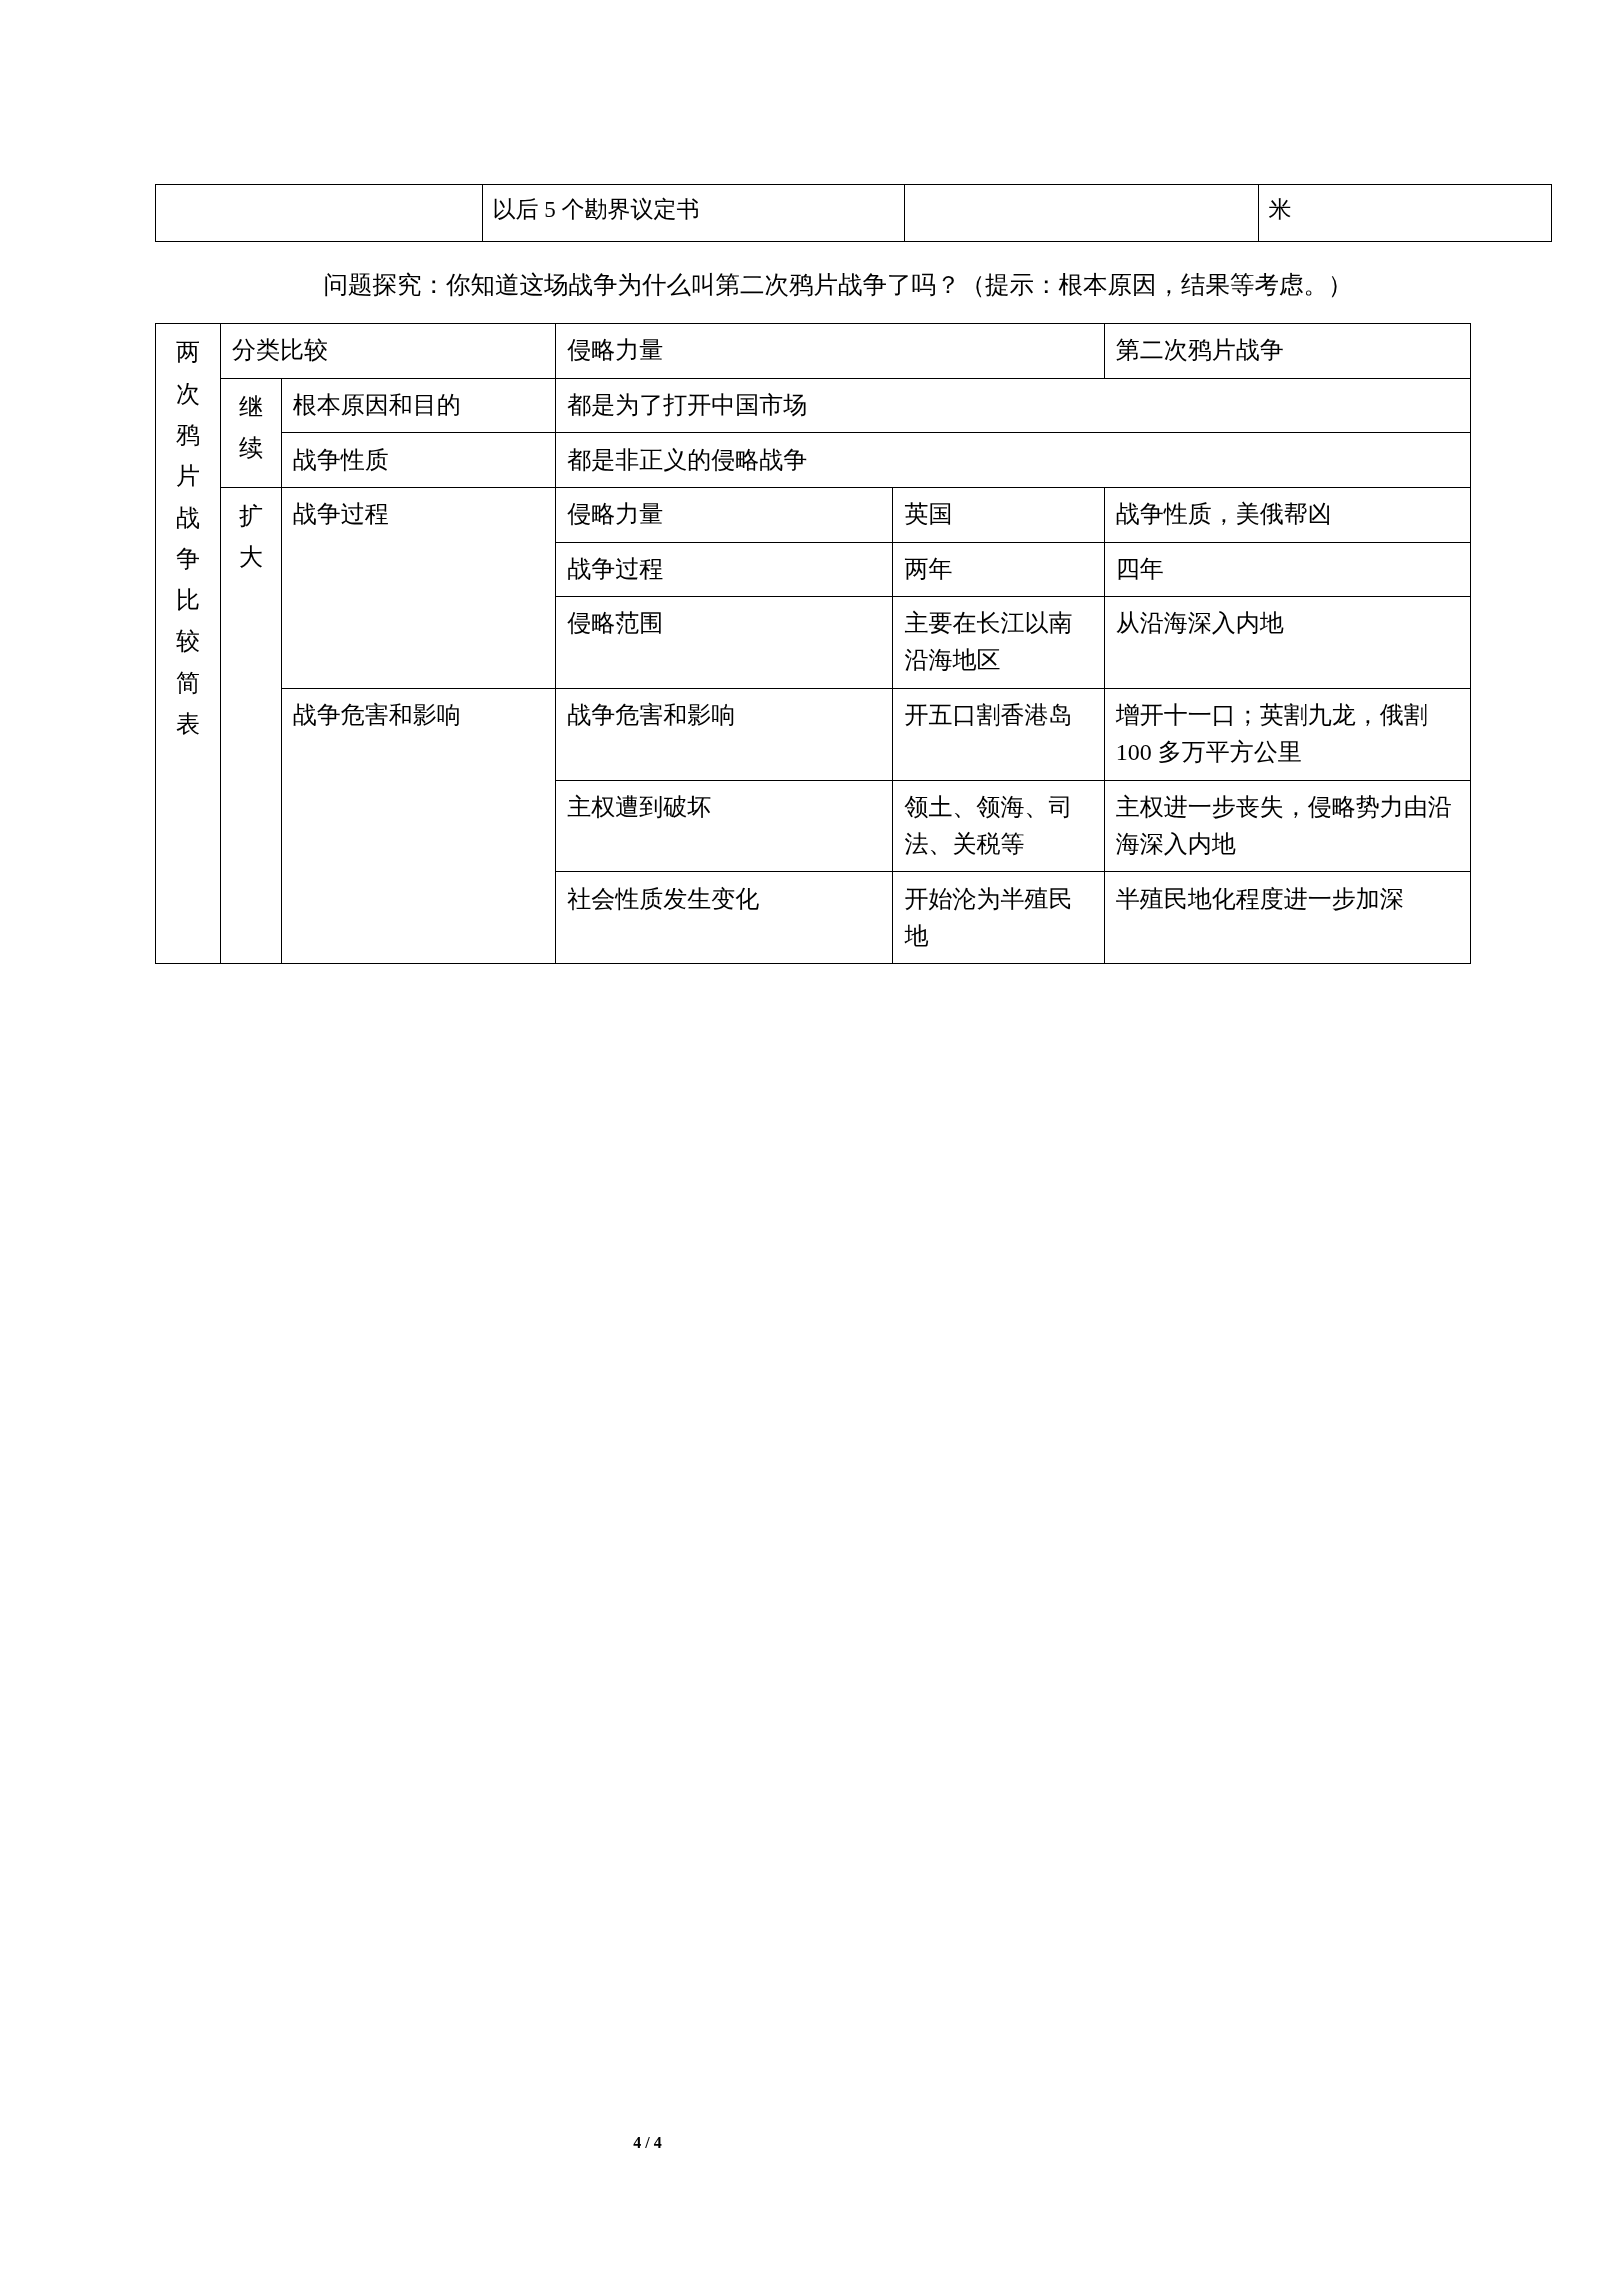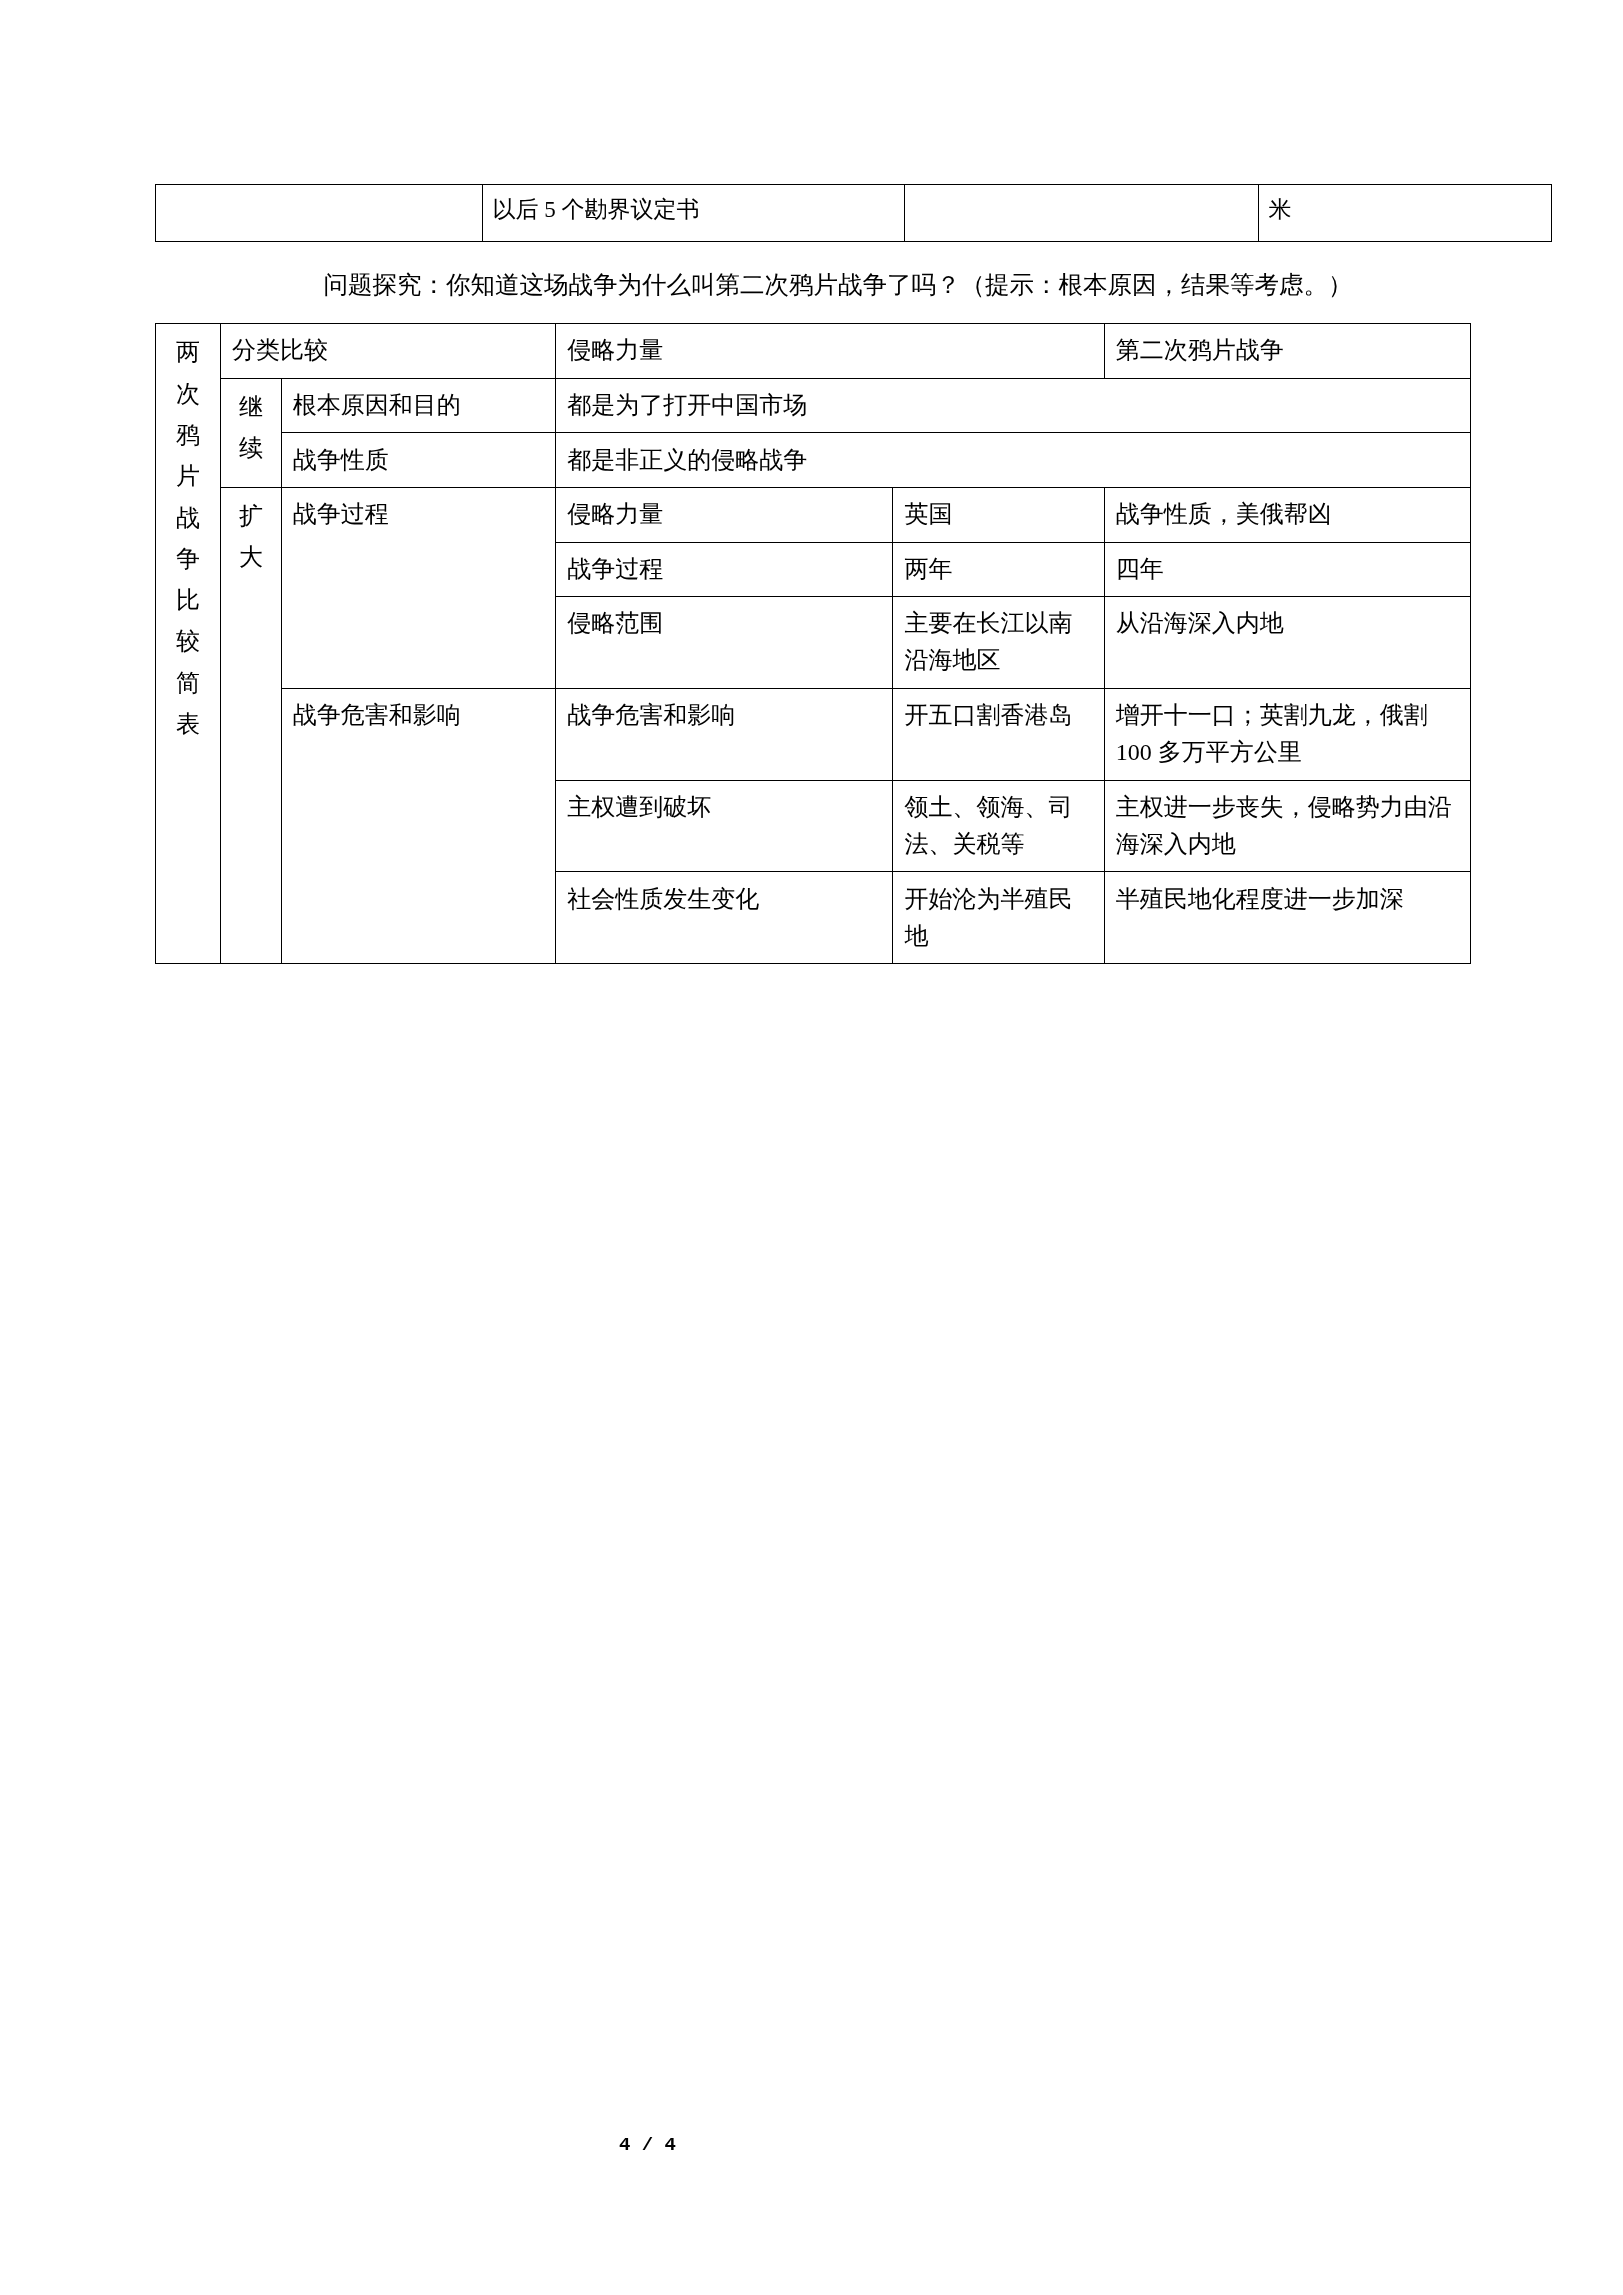--- a/index.html
+++ b/index.html
@@ -83,23 +83,23 @@
     padding-top: 12.3px;
   }
   .center { text-align: left; }
 
   .footer {
     position: absolute;
     left: 0;
     top: 2134px;
     width: 1295px;
     text-align: center;
-    font-size: 19px;
+    font-size: 16px;
     font-weight: bold;
-    font-family: Liberation Mono, monospace;
+    font-family: Liberation Serif, serif;
   }
 </style>
 </head>
 <body>
 
 <div class="page">
   <div class="content">
 
     <table class="top-table">
       <tbody>

